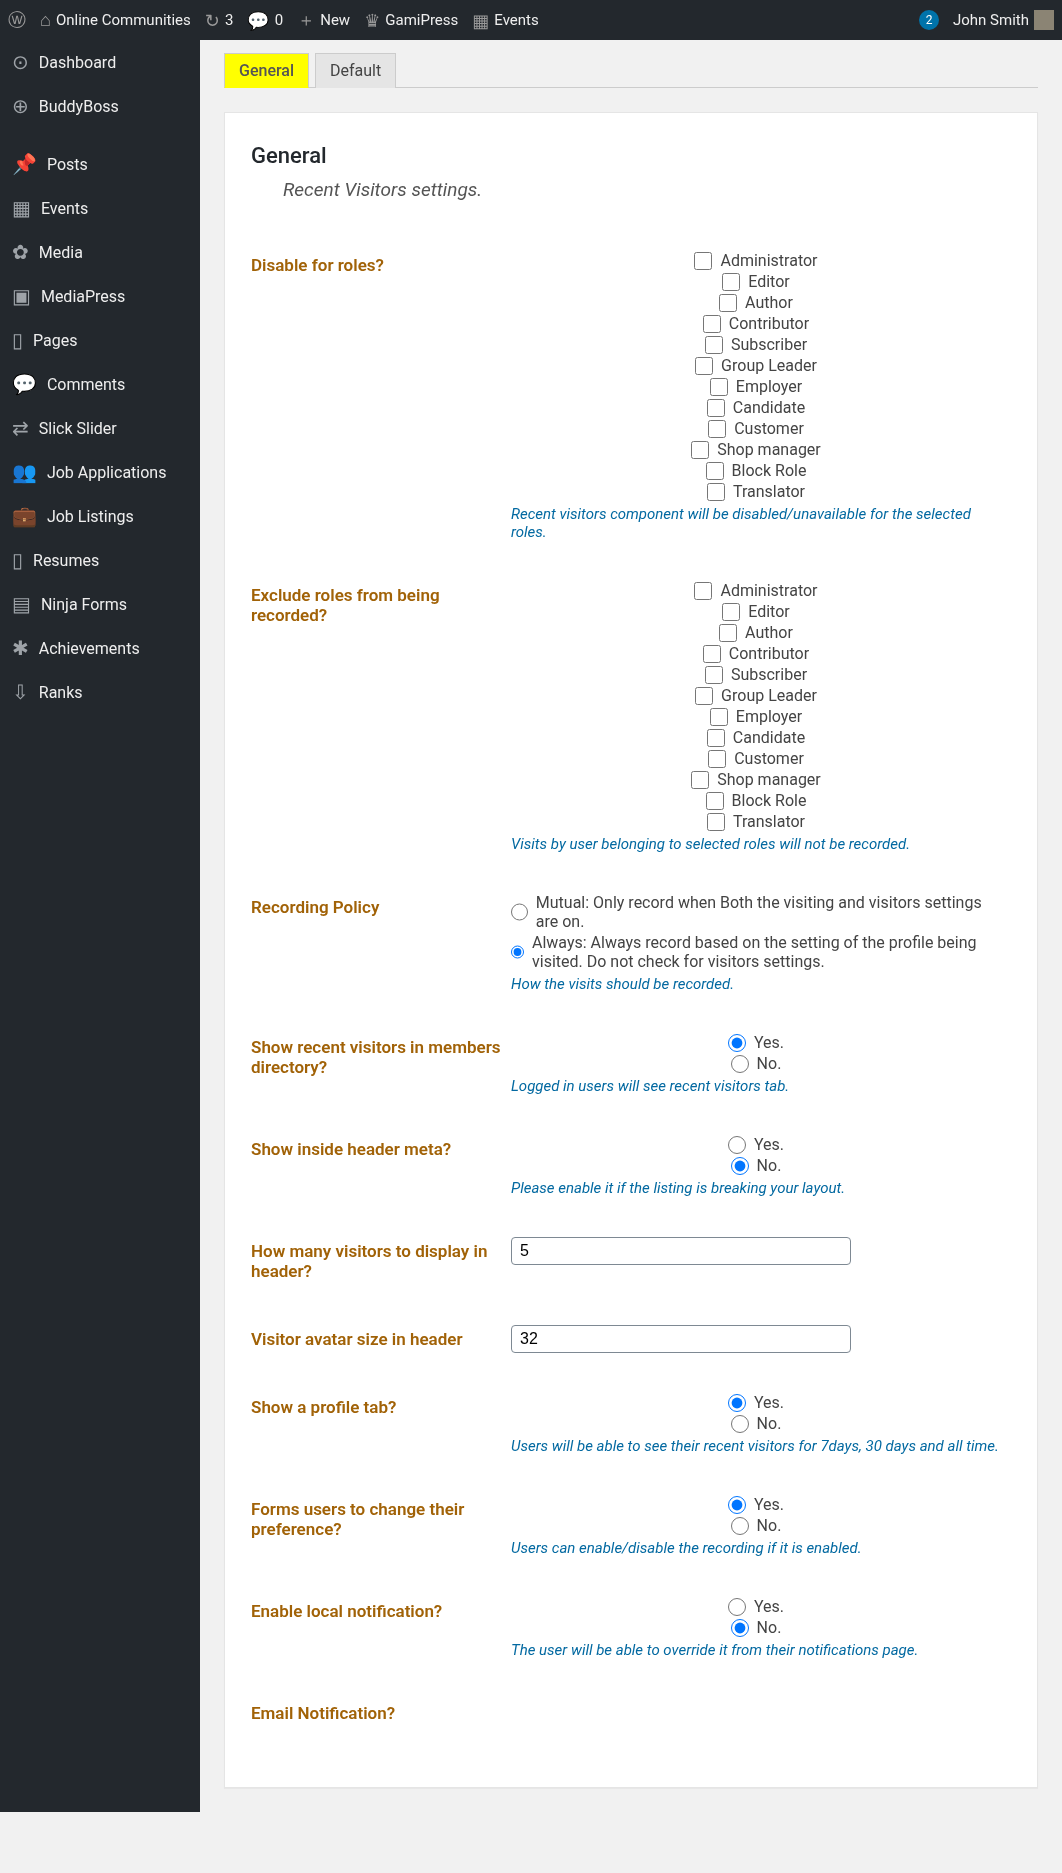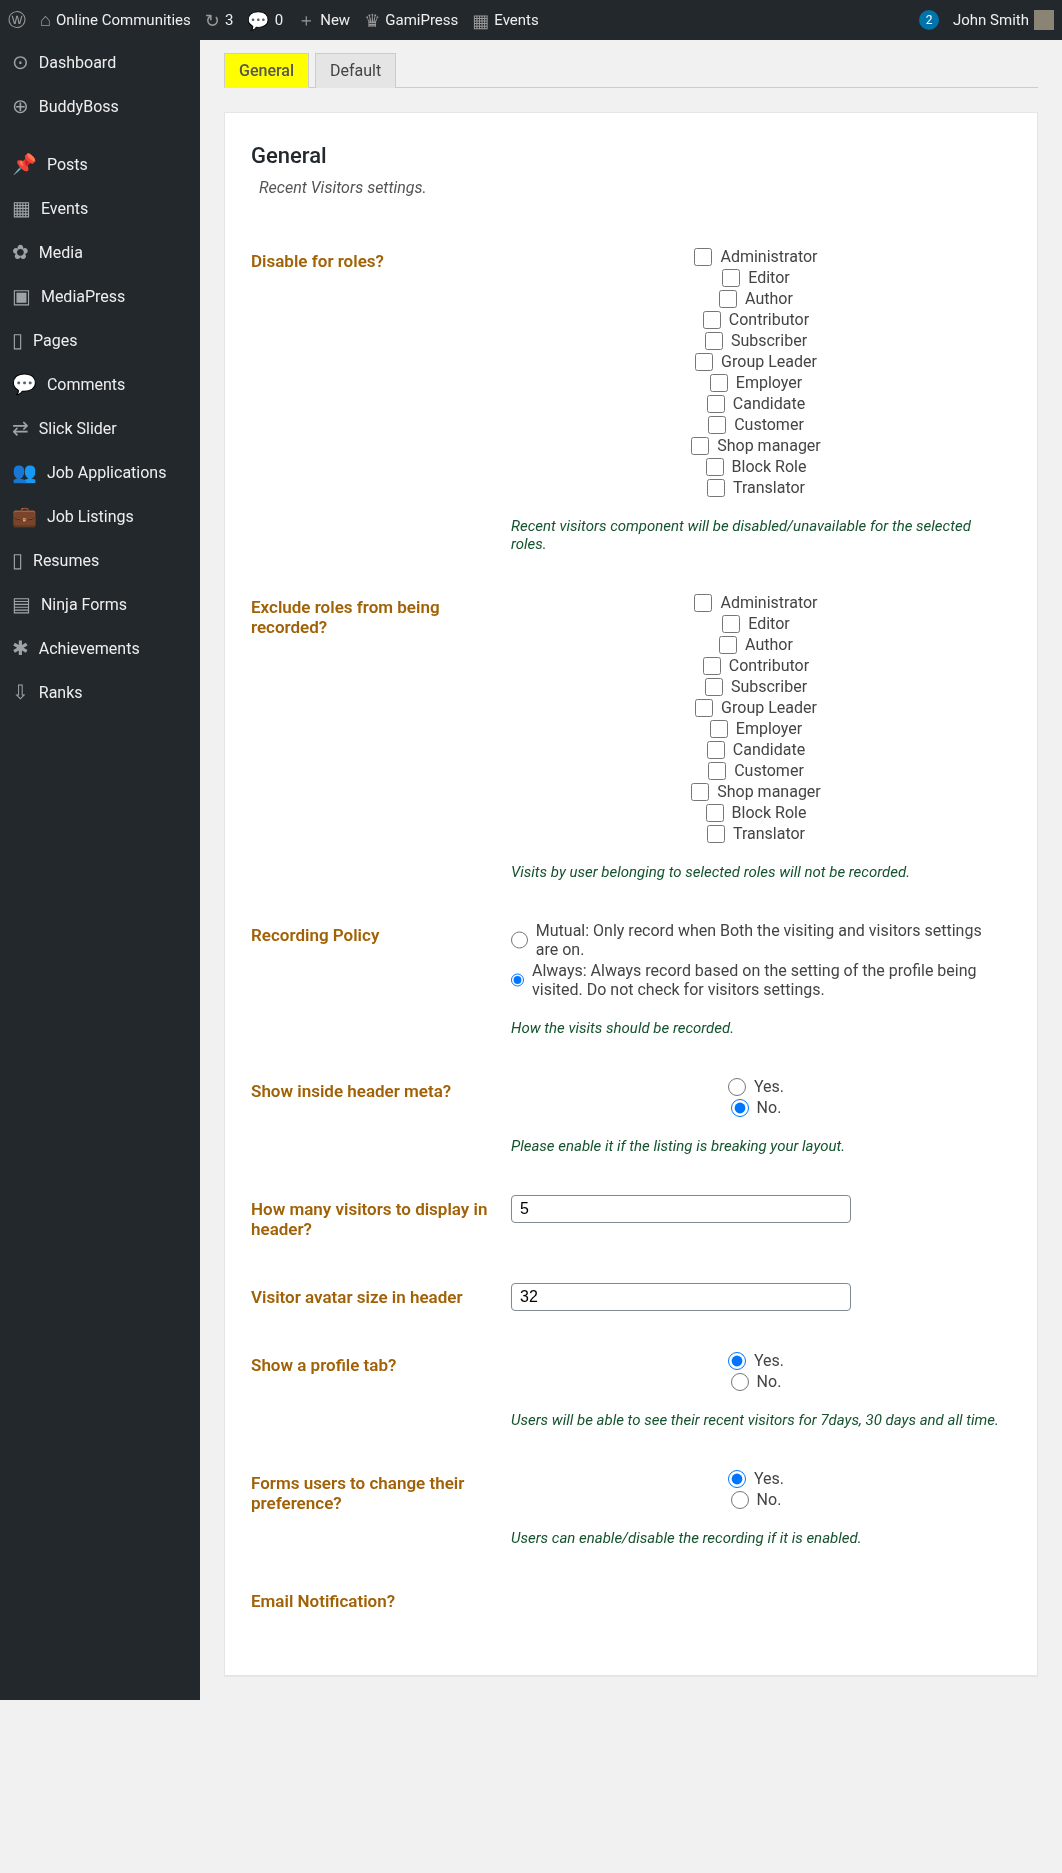--- a/index.html
+++ b/index.html
@@ -17,26 +17,26 @@
 .menu-item .mi { color: #9ea3a8; font-size: 20px; }
 .menu-item.major { padding: 10px 12px; }
 
 .content { flex: 1; padding: 12px 24px 24px 24px; }
 .tabs-wrap { border-bottom: 1px solid #ccc; display: flex; gap: 6px; }
 .tab { border: 1px solid #ccc; border-bottom: none; padding: 7px 14px; background: #e5e5e5; font-size: 16px; position: relative; top: 1px; cursor: pointer; }
 .tab.active { background: #ffff00; border-bottom: 1px solid #ffff00; font-weight: 500; color: #555; }
 
 .card { background: #fff; border: 1px solid #e5e5e5; margin-top: 24px; padding: 30px 26px 40px 26px; box-shadow: 0 1px 1px rgba(0,0,0,.04); }
 h2 { font-size: 22px; font-weight: 500; color: #23282d; margin-bottom: 10px; }
-.subtitle { font-size: 16px; font-style: italic; color: #555; margin-bottom: 30px; padding-left: 8px; }
+.subtitle { font-size: 19px; font-style: italic; color: #555; margin-bottom: 30px; padding-left: 8px; margin-left: 24px; }
 
 .form-table { width: 100%; border-collapse: collapse; }
 .form-table th { width: 260px; text-align: left; vertical-align: top; padding: 24px 10px 24px 0; font-weight: 600; font-size: 17px; color: #a16207; }
 .form-table td { vertical-align: top; padding: 20px 10px 20px 0; font-size: 16px; }
-.desc { font-style: italic; color: #14532d; font-size: 15px; margin-top: 20px; }
+.desc { font-style: italic; color: #0369a1; font-size: 15px; margin-top: 4px; }
 label { display: flex; align-items: center; gap: 8px; margin-bottom: 2px; justify-content: center; }
 input[type=checkbox], input[type=radio] { width: 18px; height: 18px; cursor: pointer; }
 input[type=text] { border: 1px solid #7e8993; border-radius: 4px; padding: 4px 8px; font-size: 16px; width: 340px; background: #fff; }
 .side-note { font-style: italic; color: #666; font-size: 15px; margin-left: 10px; display: inline; }
 </style>
 </head>
 <body>
 
 <div class="adminbar">
   <div class="adminbar-left">
@@ -278,20 +278,34 @@
                   <span>Mutual: Only record when Both the visiting and visitors settings are on.</span>
                 </label>
             <label>
                   <input type="radio" name="policy" checked="" style="">
                   <span>Always: Always record based on the setting of the profile being visited. Do not check for visitors settings.</span>
                 </label>
             <p class="desc">How the visits should be recorded.</p>
           </td>
         </tr>
 
+        <tr>
+          <th>Show recent visitors in members directory?</th>
+          <td>
+            <label>
+                  <input type="radio" name="sd" checked="" style="">
+                  <span>Yes.</span>
+                </label>
+            <label>
+                  <input type="radio" name="sd" style="">
+                  <span>No.</span>
+                </label>
+            <p class="desc">Logged in users will see recent visitors tab.</p>
+          </td>
+        </tr>
 
 
         <tr>
           <th>Show inside header meta?</th>
           <td>
             <label>
                   <input type="radio" name="sm" style="">
                   <span>Yes.</span>
                 </label>
             <label>
@@ -336,20 +350,34 @@
                   <span>Yes.</span>
                 </label>
             <label>
                   <input type="radio" name="pr" style="">
                   <span>No.</span>
                 </label>
             <p class="desc">Users can enable/disable the recording if it is enabled.</p>
           </td>
         </tr>
 
+        <tr>
+          <th>Enable local notification?</th>
+          <td>
+            <label>
+                  <input type="radio" name="ln" style="">
+                  <span>Yes.</span>
+                </label>
+            <label>
+                  <input type="radio" name="ln" checked="" style="">
+                  <span>No.</span>
+                </label>
+            <p class="desc">The user will be able to override it from their notifications page.</p>
+          </td>
+        </tr>
 
         <tr>
           <th>Email Notification?</th>
           <td>
             
             
             
           </td>
         </tr>
       </tbody>

